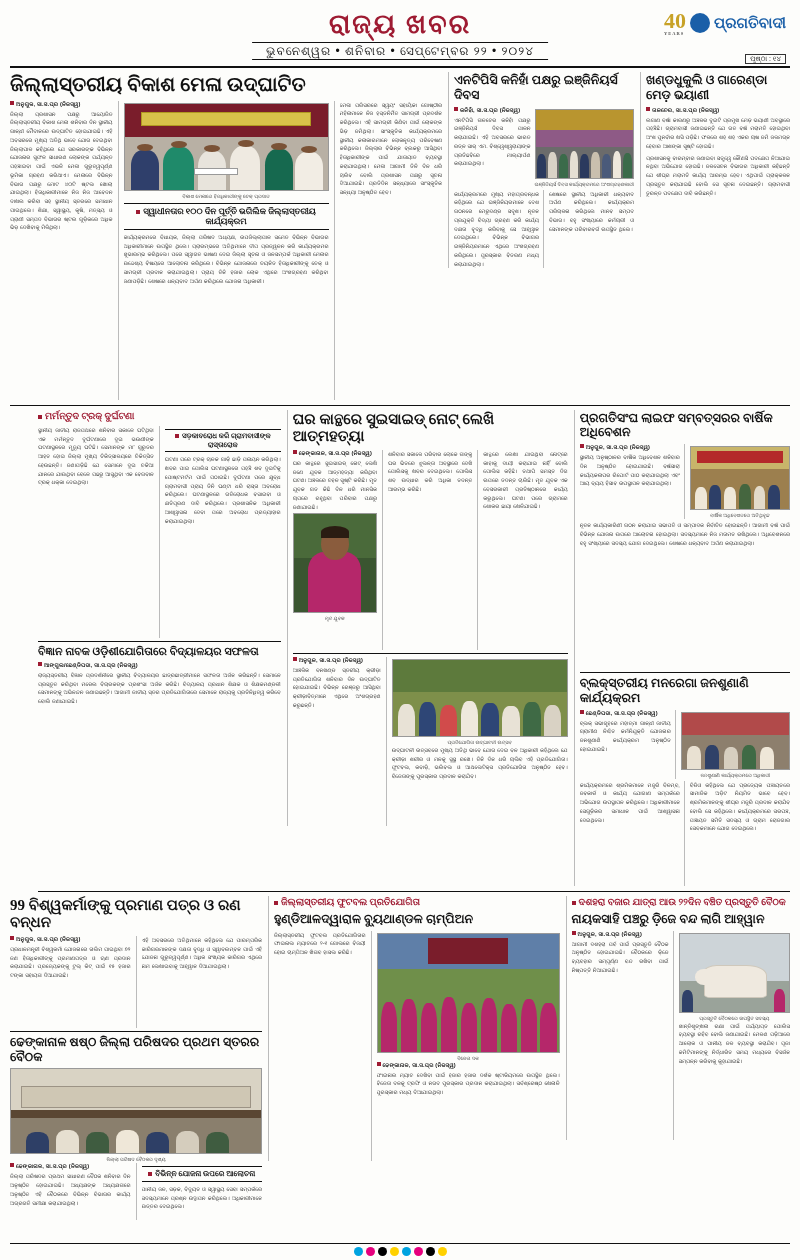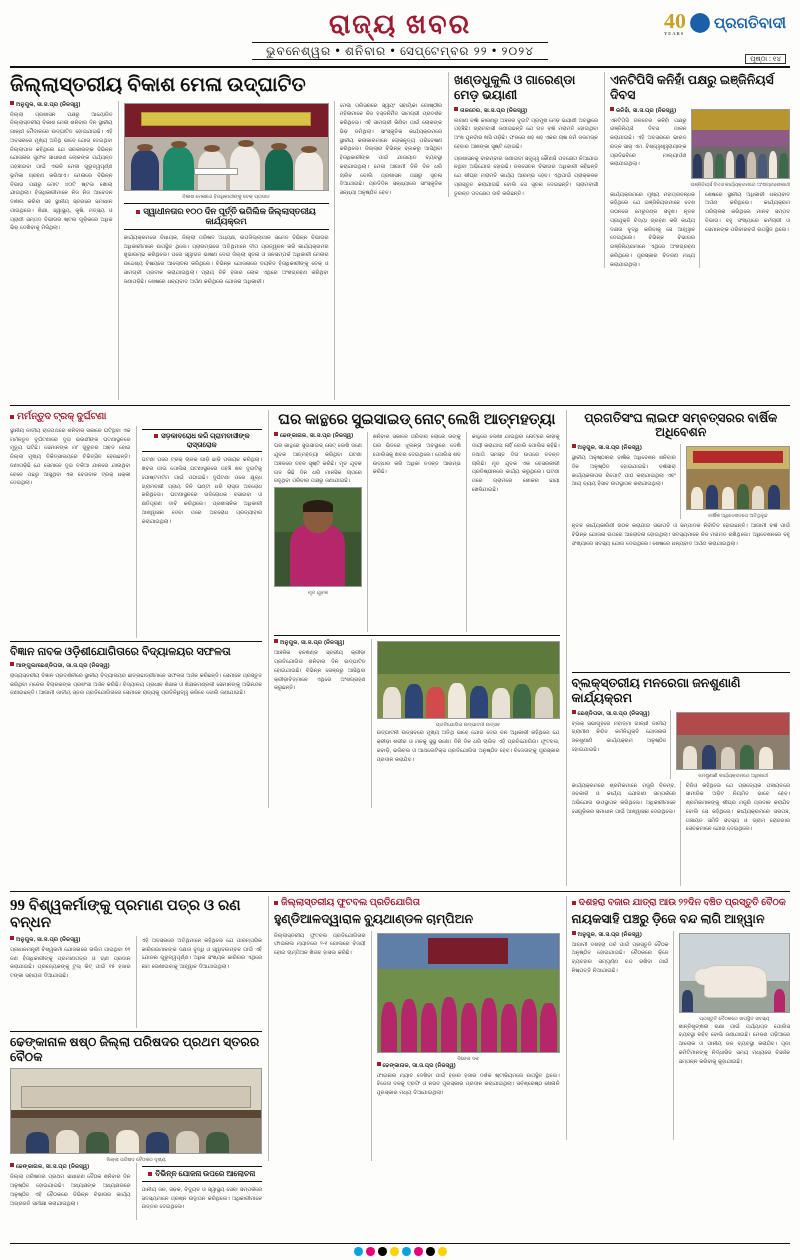--- a/index.html
+++ b/index.html
@@ -91,21 +91,21 @@
     font-weight: bold;
     line-height: 1.18;
     color: #111;
     margin: 1px 0 4px 0;
   }
   .h-xl { font-size: 20px; }
   .h-lg { font-size: 15px; }
   .h-md { font-size: 12.5px; }
   .h-sm { font-size: 11px; }
   .h-xs { font-size: 9.5px; }
-  .center { text-align: center; }
+  .center { }
 
   .byline {
     font-size: 5.6px;
     font-weight: bold;
     margin-bottom: 2px;
     letter-spacing: .2px;
   }
   .byline .sq {
     display:inline-block;width:4px;height:4px;background:#9e1b32;margin-right:2px;
     vertical-align: 1px;
@@ -212,27 +212,20 @@
           <div class="capt">ବିକାଶ ମେଳାରେ ହିତାଧିକାରୀଙ୍କୁ ଚେକ୍ ପ୍ରଦାନ</div>
           <div class="subhead-box"><span class="sq"></span><span>ସ୍ୱାଧୀନତାର ୧୦୦ ଦିନ ପୂର୍ତ୍ତି ଭଗିଲିକ ଜିଲ୍ଲାସ୍ତରୀୟ କାର୍ଯ୍ୟକ୍ରମ</span></div>
           <div class="body-text" style="height:130px;">କାର୍ଯ୍ୟକ୍ରମରେ ବିଧାୟକ, ଜିଲ୍ଲା ପରିଷଦ ଅଧ୍ୟକ୍ଷ, ଉପଜିଲ୍ଲାପାଳ ସମେତ ବିଭିନ୍ନ ବିଭାଗର ଅଧିକାରୀମାନେ ଉପସ୍ଥିତ ଥିଲେ। ପ୍ରାରମ୍ଭରେ ଅତିଥିମାନେ ଦୀପ ପ୍ରଜ୍ୱଳନ କରି କାର୍ଯ୍ୟକ୍ରମର ଶୁଭାରମ୍ଭ କରିଥିଲେ। ପରେ ସ୍ୱାଗତ ଭାଷଣ ଦେଇ ଜିଲ୍ଲା ସୂଚନା ଓ ଜନସମ୍ପର୍କ ଅଧିକାରୀ ମେଳାର ଉଦ୍ଦେଶ୍ୟ ବିଷୟରେ ଆଲୋଚନା କରିଥିଲେ। ବିଭିନ୍ନ ଯୋଜନାରେ ଚୟନିତ ହିତାଧିକାରୀଙ୍କୁ ଚେକ୍ ଓ ସାମଗ୍ରୀ ପ୍ରଦାନ କରାଯାଇଥିଲା। ପ୍ରାୟ ତିନି ହଜାର ଲୋକ ଏଥିରେ ଅଂଶଗ୍ରହଣ କରିଥିବା ଜଣାପଡ଼ିଛି। ଶେଷରେ ଧନ୍ୟବାଦ ଅର୍ପଣ କରିଥିଲେ ଯୋଜନା ଅଧିକାରୀ।</div>
         </div>
         <div style="flex:1 1 0; min-width:0;" class="vline">
           <div class="body-text" style="height:290px;">ମେଳା ପରିସରରେ ସ୍ୱୟଂ ସହାୟିକା ଗୋଷ୍ଠୀର ମହିଳାମାନେ ନିଜ ହସ୍ତନିର୍ମିତ ସାମଗ୍ରୀ ପ୍ରଦର୍ଶନ କରିଥିଲେ। ଏହି ସାମଗ୍ରୀ କିଣିବା ପାଇଁ ଲୋକଙ୍କ ଭିଡ଼ ଜମିଥିଲା। ସାଂସ୍କୃତିକ କାର୍ଯ୍ୟକ୍ରମରେ ସ୍ଥାନୀୟ କଳାକାରମାନେ ଲୋକନୃତ୍ୟ ପରିବେଷଣ କରିଥିଲେ। ଜିଲ୍ଲାର ବିଭିନ୍ନ ବ୍ଲକରୁ ଆସିଥିବା ହିତାଧିକାରୀଙ୍କ ପାଇଁ ଯାତାୟାତ ବ୍ୟବସ୍ଥା କରାଯାଇଥିଲା। ମେଳା ଆଗାମୀ ତିନି ଦିନ ଧରି ଚାଲିବ ବୋଲି ପ୍ରଶାସନ ପକ୍ଷରୁ ସୂଚନା ଦିଆଯାଇଛି। ପ୍ରତିଦିନ ସନ୍ଧ୍ୟାରେ ସାଂସ୍କୃତିକ ସନ୍ଧ୍ୟା ଅନୁଷ୍ଠିତ ହେବ।</div>
         </div>
       </div>
     </div>
 
-    <div style="flex:1 1 0; min-width:0;" class="vline">
-      <div class="headline h-md">ଖଣ୍ଡଧୁକୁଲି ଓ ଗାରେଣ୍ଡା ମେଡ଼ ଭୟାଣୀ</div>
-      <div class="byline"><span class="sq"></span><span>ତାଳଚେର, ସା.ସ.ପ୍ର (ନିଜସ୍ୱ)</span></div>
-      <div class="body-text">ଲଗାଣ ବର୍ଷା କାରଣରୁ ଅଞ୍ଚଳର ଦୁଇଟି ପ୍ରମୁଖ ମେଡ଼ ଭୟାଣୀ ଅବସ୍ଥାରେ ପହଞ୍ଚିଛି। ଗ୍ରାମବାସୀ ଜଣାଇଛନ୍ତି ଯେ ଗତ ବର୍ଷ ମରାମତି ହୋଇଥିବା ଅଂଶ ପୁନର୍ବାର ଖସି ପଡ଼ିଛି। ଫଳରେ ଶହ ଶହ ଏକର ଚାଷ ଜମି ଜଳମଗ୍ନ ହେବାର ଆଶଙ୍କା ସୃଷ୍ଟି ହୋଇଛି।</div>
-      <div class="body-text" style="margin-top:3px;">ପ୍ରଶାସନକୁ ବାରମ୍ବାର ଜଣାଇବା ସତ୍ତ୍ୱେ କୌଣସି ପଦକ୍ଷେପ ନିଆଯାଇ ନଥିବା ଅଭିଯୋଗ ହୋଇଛି। ଜଳସେଚନ ବିଭାଗର ଅଧିକାରୀ କହିଛନ୍ତି ଯେ ଶୀଘ୍ର ମରାମତି କାର୍ଯ୍ୟ ଆରମ୍ଭ ହେବ। ଏଥିପାଇଁ ପ୍ରାକ୍କଳନ ପ୍ରସ୍ତୁତ କରାଯାଇଛି ବୋଲି ସେ ସୂଚନା ଦେଇଛନ୍ତି। ଗ୍ରାମବାସୀ ତୁରନ୍ତ ପଦକ୍ଷେପ ଦାବି କରିଛନ୍ତି।</div>
-    </div>
-
     <div style="flex:1.25 1 0; min-width:0;" class="vline">
       <div class="headline h-md">ଏନଟିପିସି କନିହାଁ ପକ୍ଷରୁ ଇଞ୍ଜିନିୟର୍ସ ଦିବସ</div>
       <div style="display:flex;gap:4px;">
         <div style="flex:1 1 0;min-width:0;">
           <div class="byline"><span class="sq"></span><span>କନିହାଁ, ସା.ସ.ପ୍ର (ନିଜସ୍ୱ)</span></div>
           <div class="body-text">ଏନଟିପିସି ତାଳଚେର କନିହାଁ ପକ୍ଷରୁ ଇଞ୍ଜିନିୟର୍ସ ଦିବସ ପାଳନ କରାଯାଇଛି। ଏହି ଅବସରରେ ଭାରତ ରତ୍ନ ସାର୍ ଏମ. ବିଶ୍ୱେଶ୍ୱରାୟାଙ୍କ ପ୍ରତିଛବିରେ ମାଲ୍ୟାର୍ପଣ କରାଯାଇଥିଲା।</div>
         </div>
         <div style="flex:1.3 1 0;min-width:0;">
           <div class="photo" style="height:70px;">
             <div class="sky" style="background:linear-gradient(#b9952f 0 30%,#8e5a86 30% 55%,#6b6b6b 55% 100%);"></div>
@@ -253,23 +246,30 @@
       </div>
       <div style="display:flex;gap:4px;margin-top:2px;">
         <div style="flex:1 1 0;min-width:0;">
           <div class="body-text">କାର୍ଯ୍ୟକ୍ରମରେ ମୁଖ୍ୟ ମହାପ୍ରବନ୍ଧକ କହିଥିଲେ ଯେ ଇଞ୍ଜିନିୟରମାନେ ଦେଶ ଗଠନରେ ମେରୁଦଣ୍ଡ ସଦୃଶ। ନୂତନ ପ୍ରଯୁକ୍ତି ବିଦ୍ୟା ଗ୍ରହଣ କରି କାର୍ଯ୍ୟ ଦକ୍ଷତା ବୃଦ୍ଧି କରିବାକୁ ସେ ଆହ୍ୱାନ ଦେଇଥିଲେ। ବିଭିନ୍ନ ବିଭାଗର ଇଞ୍ଜିନିୟରମାନେ ଏଥିରେ ଅଂଶଗ୍ରହଣ କରିଥିଲେ। ପୁରସ୍କାର ବିତରଣ ମଧ୍ୟ କରାଯାଇଥିଲା।</div>
         </div>
         <div style="flex:1 1 0;min-width:0;" class="vline">
           <div class="body-text">ଶେଷରେ ସ୍ଥାନୀୟ ଅଧିକାରୀ ଧନ୍ୟବାଦ ଅର୍ପଣ କରିଥିଲେ। କାର୍ଯ୍ୟକ୍ରମ ପରିଚାଳନା କରିଥିଲେ ମାନବ ସମ୍ପଦ ବିଭାଗ। ବହୁ ସଂଖ୍ୟାରେ କର୍ମଚାରୀ ଓ ସେମାନଙ୍କ ପରିବାରବର୍ଗ ଉପସ୍ଥିତ ଥିଲେ।</div>
         </div>
       </div>
     </div>
+
+    <div style="flex:1 1 0; min-width:0;" class="vline">
+      <div class="headline h-md">ଖଣ୍ଡଧୁକୁଲି ଓ ଗାରେଣ୍ଡା ମେଡ଼ ଭୟାଣୀ</div>
+      <div class="byline"><span class="sq"></span><span>ତାଳଚେର, ସା.ସ.ପ୍ର (ନିଜସ୍ୱ)</span></div>
+      <div class="body-text">ଲଗାଣ ବର୍ଷା କାରଣରୁ ଅଞ୍ଚଳର ଦୁଇଟି ପ୍ରମୁଖ ମେଡ଼ ଭୟାଣୀ ଅବସ୍ଥାରେ ପହଞ୍ଚିଛି। ଗ୍ରାମବାସୀ ଜଣାଇଛନ୍ତି ଯେ ଗତ ବର୍ଷ ମରାମତି ହୋଇଥିବା ଅଂଶ ପୁନର୍ବାର ଖସି ପଡ଼ିଛି। ଫଳରେ ଶହ ଶହ ଏକର ଚାଷ ଜମି ଜଳମଗ୍ନ ହେବାର ଆଶଙ୍କା ସୃଷ୍ଟି ହୋଇଛି।</div>
+      <div class="body-text" style="margin-top:3px;">ପ୍ରଶାସନକୁ ବାରମ୍ବାର ଜଣାଇବା ସତ୍ତ୍ୱେ କୌଣସି ପଦକ୍ଷେପ ନିଆଯାଇ ନଥିବା ଅଭିଯୋଗ ହୋଇଛି। ଜଳସେଚନ ବିଭାଗର ଅଧିକାରୀ କହିଛନ୍ତି ଯେ ଶୀଘ୍ର ମରାମତି କାର୍ଯ୍ୟ ଆରମ୍ଭ ହେବ। ଏଥିପାଇଁ ପ୍ରାକ୍କଳନ ପ୍ରସ୍ତୁତ କରାଯାଇଛି ବୋଲି ସେ ସୂଚନା ଦେଇଛନ୍ତି। ଗ୍ରାମବାସୀ ତୁରନ୍ତ ପଦକ୍ଷେପ ଦାବି କରିଛନ୍ତି।</div>
+    </div>
   </div>
 
-  <div class="band" style="align-items:flex-start;">
+  <div class="band" style="align-items:flex-start;margin-left:28px;">
 
     <div style="flex:1.5 1 0;min-width:0;">
       <div class="headline h-xs" style="color:#9e1b32;">
         <span style="display:inline-block;width:4px;height:4px;background:#9e1b32;margin-right:3px;"></span><span>ମର୍ମନ୍ତୁଦ ଟ୍ରକ୍ ଦୁର୍ଘଟଣା</span>
       </div>
       <div style="display:flex;gap:5px;">
         <div style="flex:1 1 0;min-width:0;">
           <div class="body-text" style="height:212px;">ସ୍ଥାନୀୟ ଜାତୀୟ ରାଜପଥରେ ଶନିବାର ସକାଳେ ଘଟିଥିବା ଏକ ମର୍ମନ୍ତୁଦ ଦୁର୍ଘଟଣାରେ ଦୁଇ ଭଉଣୀଙ୍କ ଘଟଣାସ୍ଥଳରେ ମୃତ୍ୟୁ ଘଟିଛି। ସେମାନଙ୍କ ମା' ଗୁରୁତର ଆହତ ହୋଇ ଜିଲ୍ଲା ମୁଖ୍ୟ ଚିକିତ୍ସାଳୟରେ ଚିକିତ୍ସିତ ହେଉଛନ୍ତି। ଜଣାପଡ଼ିଛି ଯେ ସେମାନେ ଦୁଇ ଚକିଆ ଯାନରେ ଯାଉଥିବା ବେଳେ ପଛରୁ ଆସୁଥିବା ଏକ ବେଗବାନ ଟ୍ରକ୍ ଧକ୍କା ଦେଇଥିଲା।</div>
         </div>
         <div style="flex:1 1 0;min-width:0;" class="vline">

